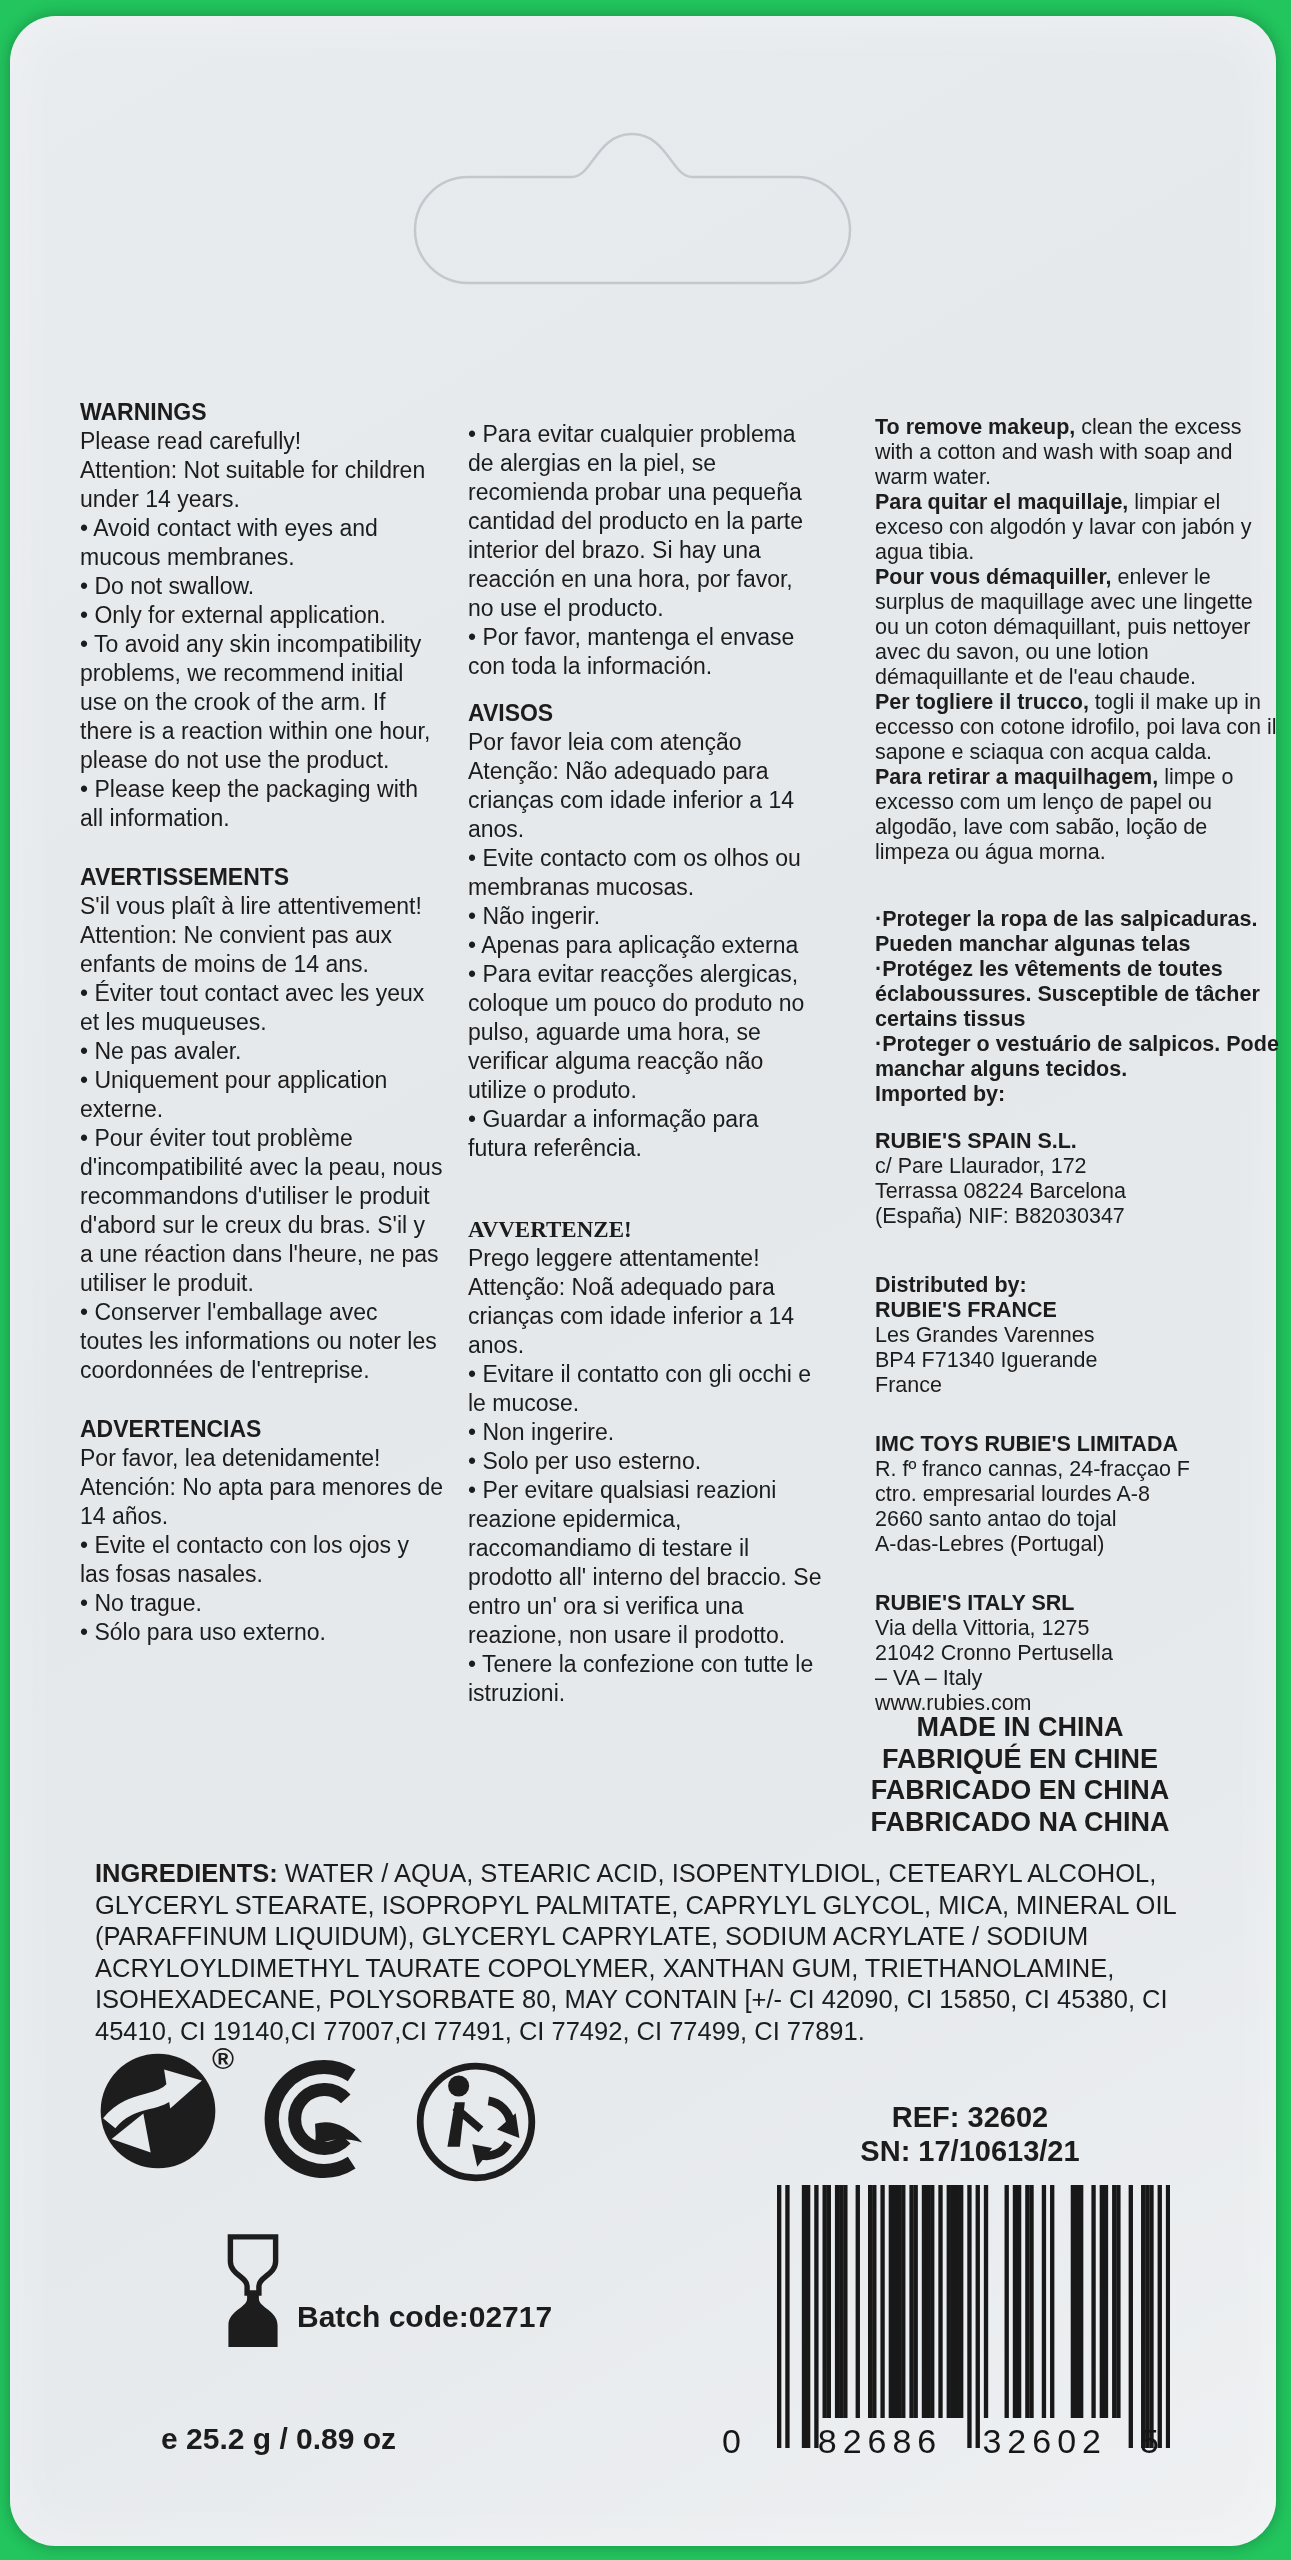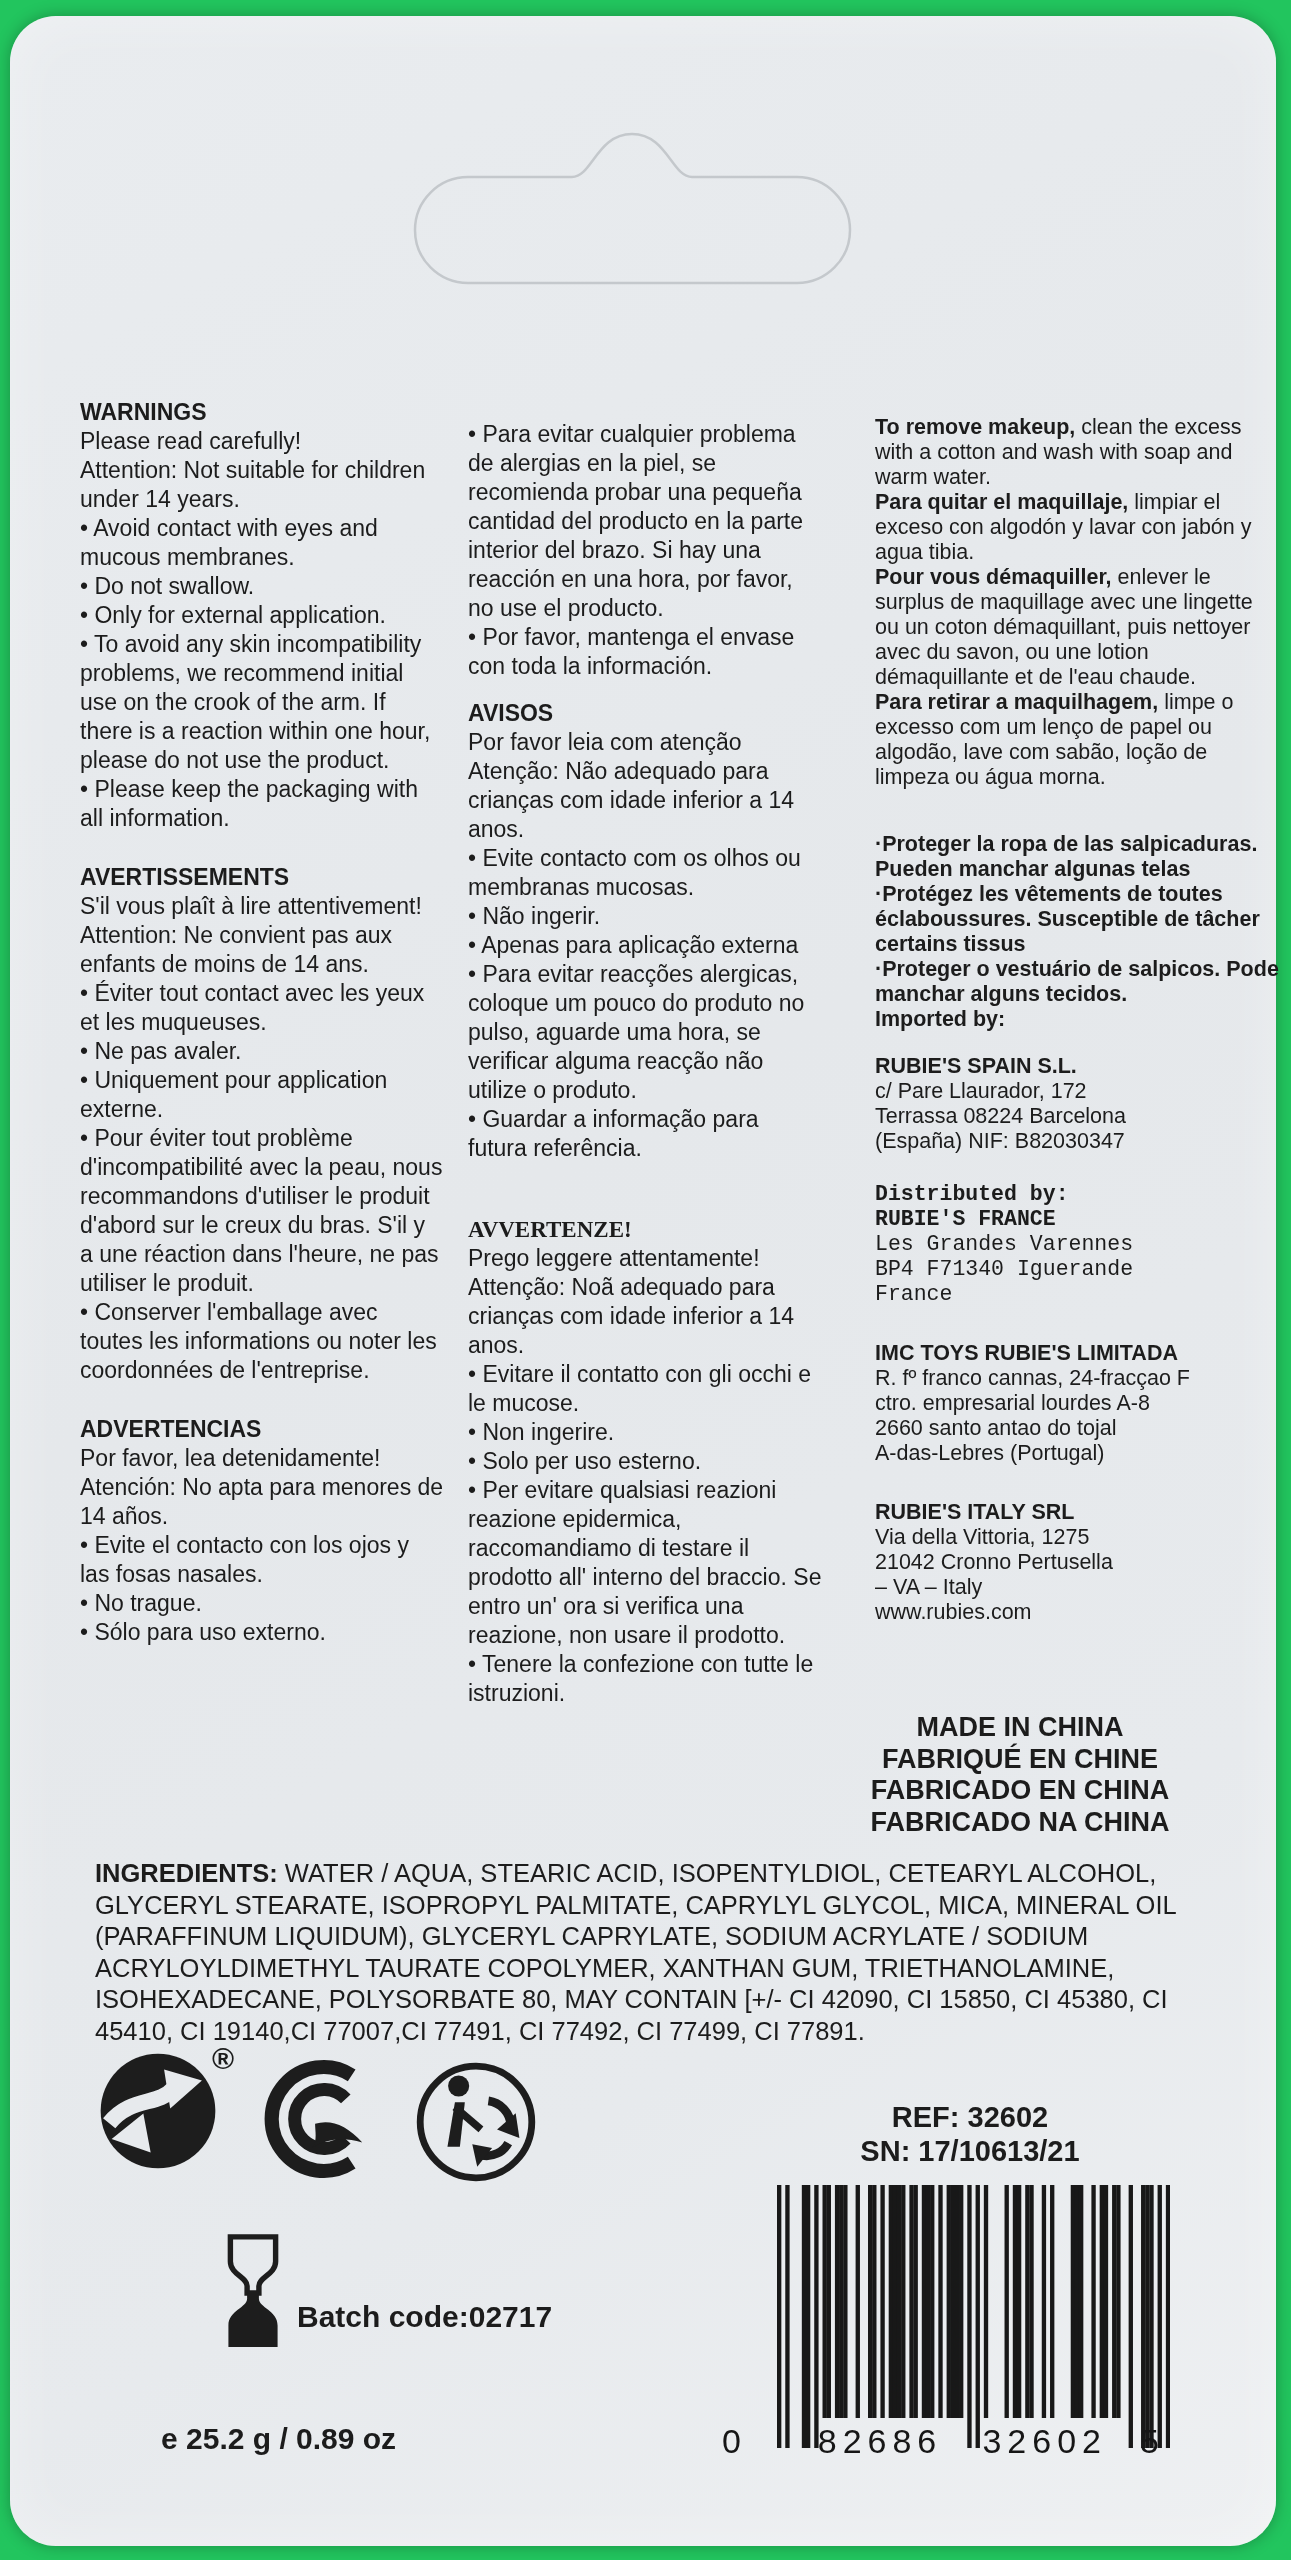--- a/index.html
+++ b/index.html
@@ -18,21 +18,21 @@
   .h{font-weight:700;margin-top:30px !important;}
   .col > .h:first-child{margin-top:0 !important;}
   .mt-lg{margin-top:52px !important;font-family:Liberation Serif, serif;}
   .mt-md{margin-top:18px !important;}
   .b{font-weight:700;}
   .protect{margin-top:42px;font-weight:700;}
   .lbl{font-weight:700;}
   .addr-name{font-weight:700;}
   .sp-imported{margin-top:52px;}
   .sp-spain{margin-top:22px;}
-  .sp-dist{margin-top:28px;font-family:Liberation Mono, monospace;}
+  .sp-dist{margin-top:44px;}
   .sp-portugal{margin-top:34px;}
   .sp-italy{margin-top:34px;}
   .sp-web{margin-top:40px;}
   .madein{position:absolute;left:820px;top:1712px;width:400px;text-align:center;
           font-weight:700;font-size:27px;line-height:31.5px;}
   .madein div{white-space:nowrap;}
   .ingredients{position:absolute;left:95px;top:1858px;width:1120px;font-size:25.5px;line-height:31.5px;}
   .symbols{position:absolute;left:97px;top:2050px;}
   .regmark{position:absolute;left:212px;top:2042px;font-size:30px;font-weight:700;}
   .refsn{position:absolute;left:770px;top:2100px;width:400px;text-align:center;
@@ -104,20 +104,21 @@
     <p class="bl">• Non ingerire.</p>
     <p class="bl">• Solo per uso esterno.</p>
     <p class="bl">• Per evitare qualsiasi reazioni reazione epidermica, raccomandiamo di testare il prodotto all' interno del braccio. Se entro un' ora si verifica una reazione, non usare il prodotto.</p>
     <p class="bl">• Tenere la confezione con tutte le istruzioni.</p>
   </div>
 
   <div class="col col3">
     <p><span class="b">To remove makeup, </span><span>clean the excess with a cotton and wash with soap and warm water.</span></p>
     <p><span class="b">Para quitar el maquillaje, </span><span>limpiar el exceso con algodón y lavar con jabón y agua tibia.</span></p>
     <p><span class="b">Pour vous démaquiller, </span><span>enlever le surplus de maquillage avec une lingette ou un coton démaquillant, puis nettoyer avec du savon, ou une lotion démaquillante et de l'eau chaude.</span></p>
+    <p><span class="b">Per togliere il trucco, </span><span>togli il make up in eccesso con cotone idrofilo, poi lava con il sapone e sciaqua con acqua calda.</span></p>
     <p><span class="b">Para retirar a maquilhagem, </span><span>limpe o excesso com um lenço de papel ou algodão, lave com sabão, loção de limpeza ou água morna.</span></p>
 
     <div class="protect">
       <p>·Proteger la ropa de las salpicaduras. Pueden manchar algunas telas</p>
       <p>·Protégez les vêtements de toutes éclaboussures. Susceptible de tâcher certains tissus</p>
       <p>·Proteger o vestuário de salpicos. Pode manchar alguns tecidos.</p>
     </div>
 
     <p class="lbl sp-imported">Imported by:</p>
 

